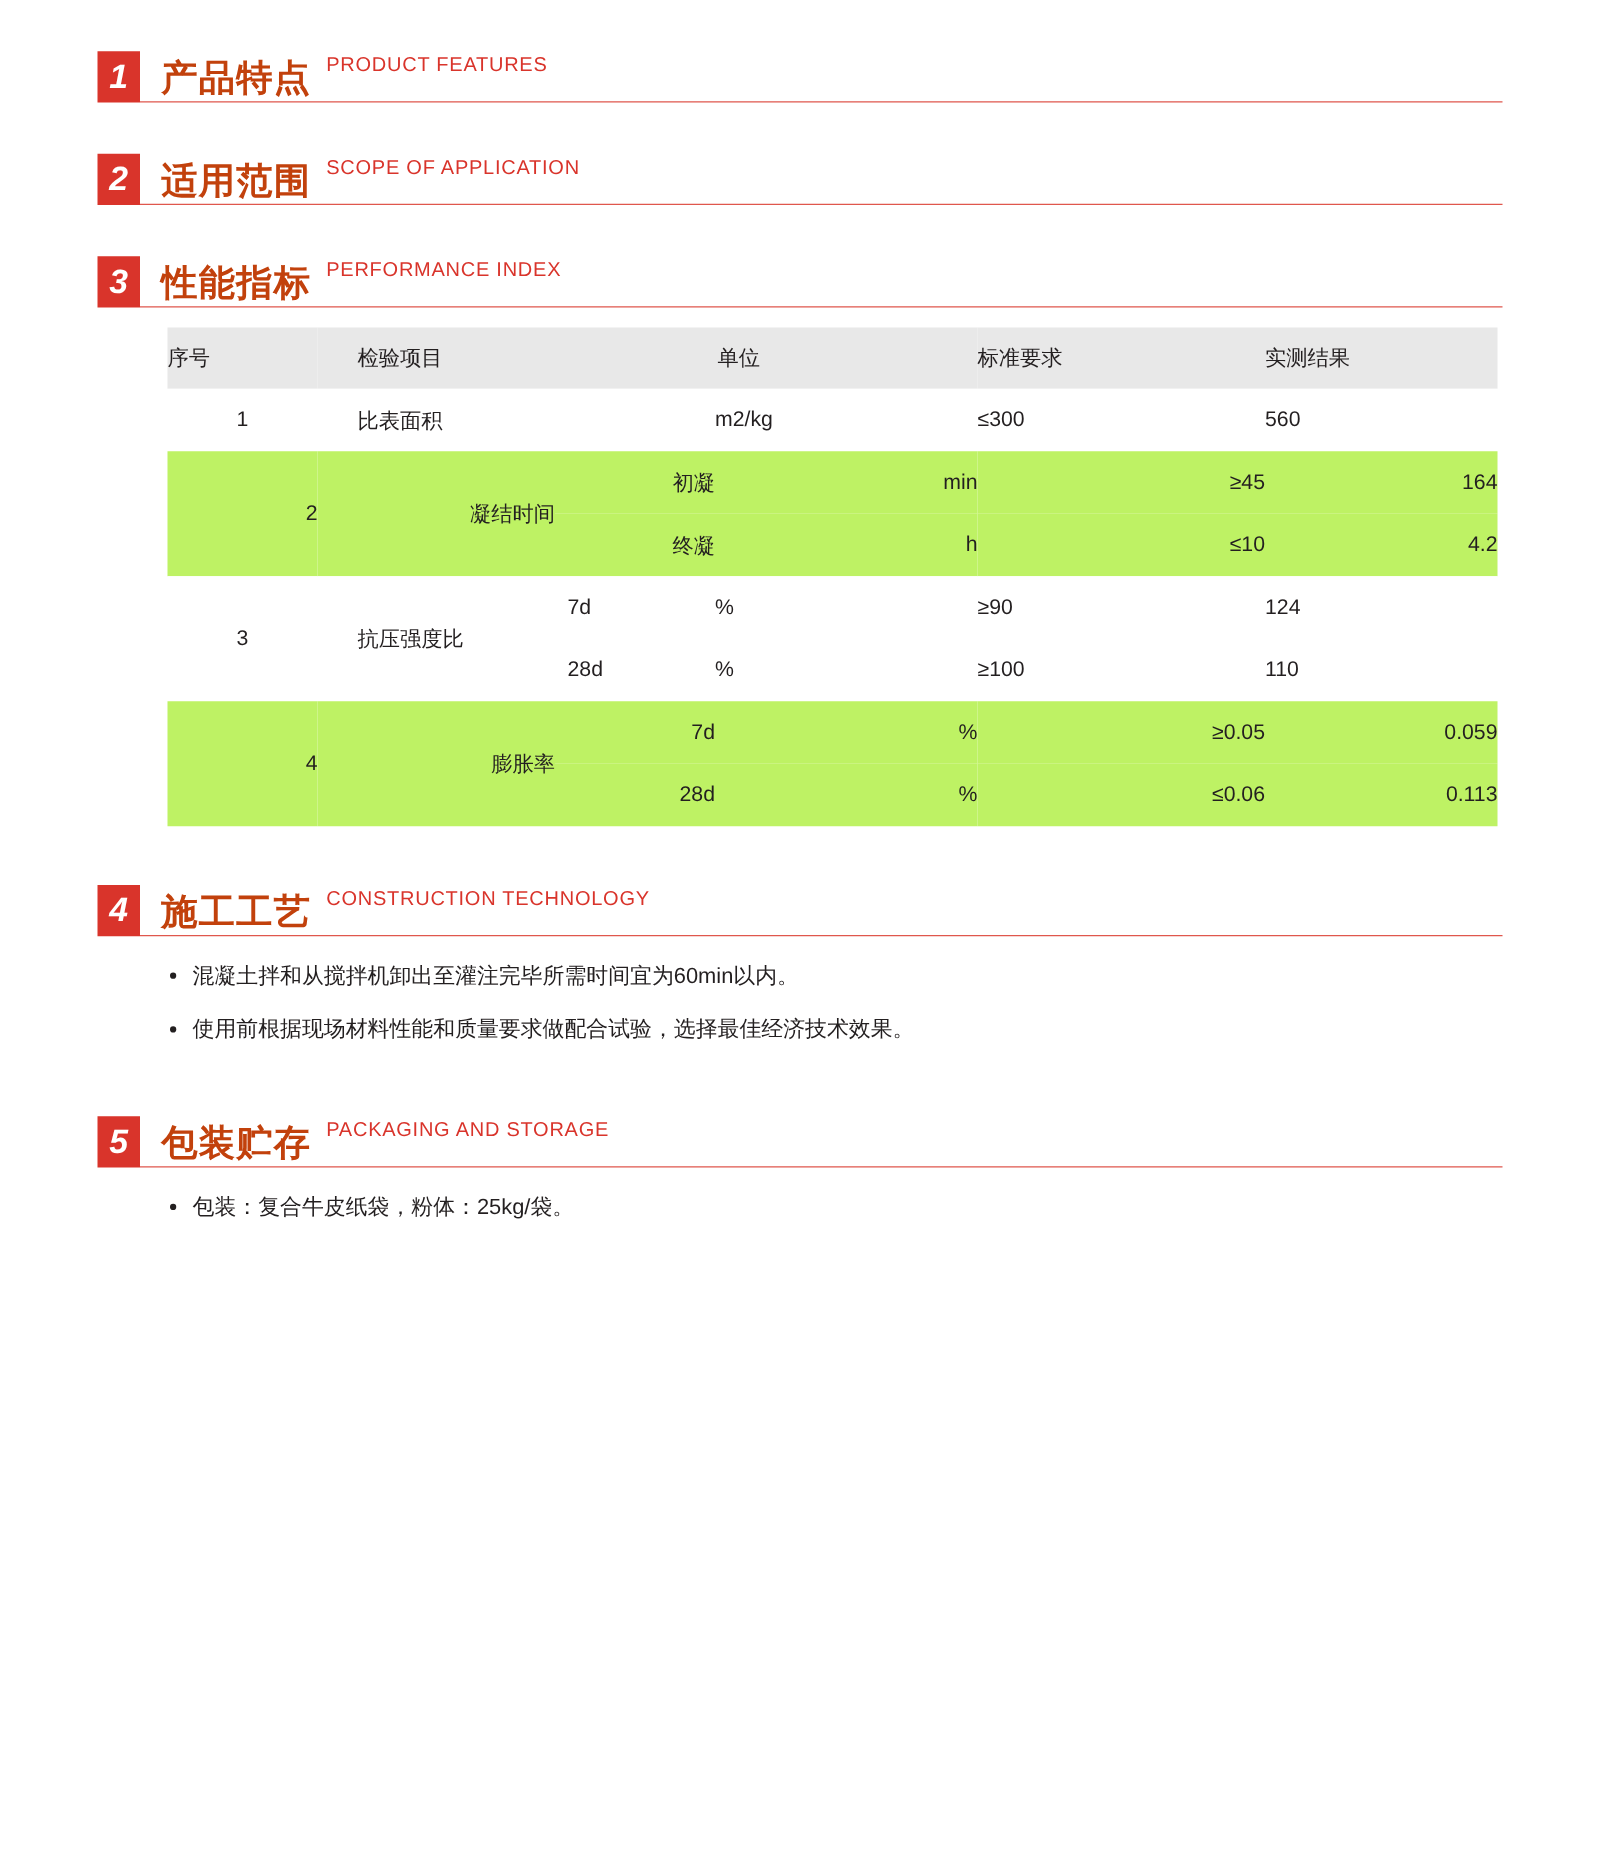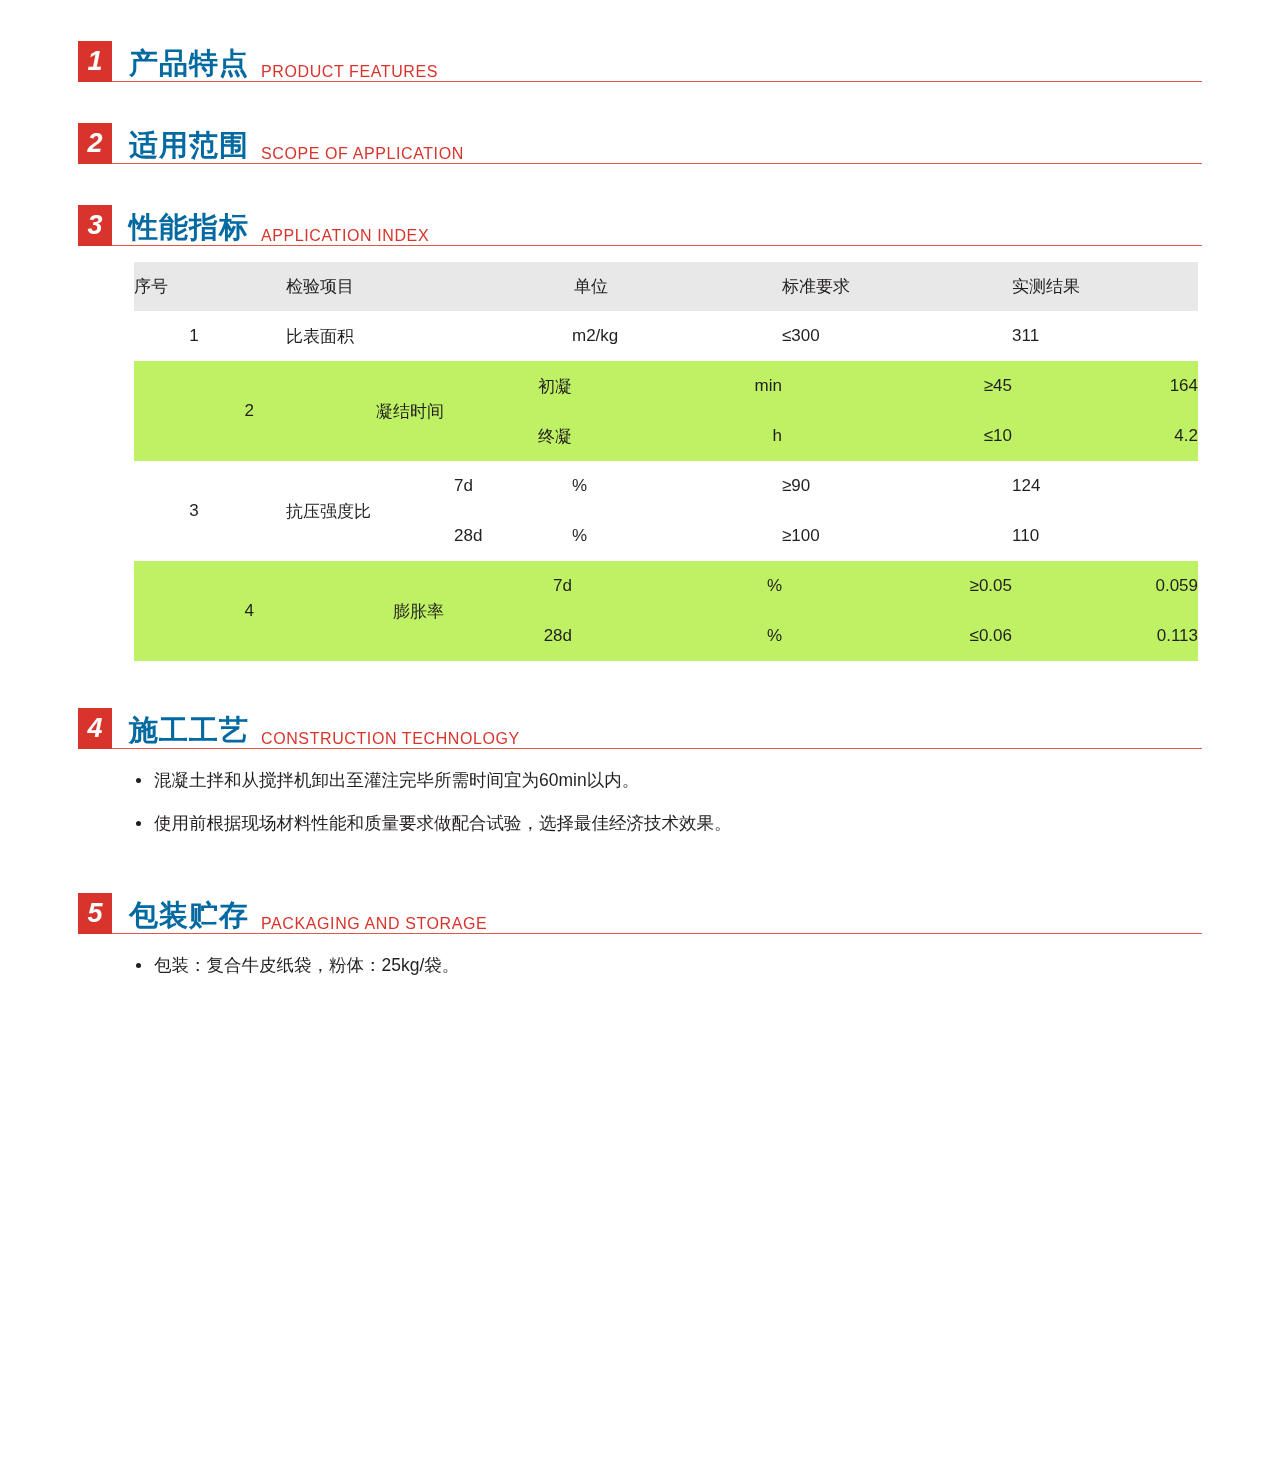--- a/index.html
+++ b/index.html
@@ -35,35 +35,35 @@
     font-style: italic;
     display: flex;
     align-items: center;
     justify-content: center;
     flex: none;
     line-height: 1;
   }
   .sec-cn {
     font-size: 29px;
     font-weight: bold;
-    color: #0369a1;
+    color: #c2410c;
     margin-left: 17px;
     line-height: 1;
     letter-spacing: 1px;
     position: relative;
     bottom: 4px;
     text-align: right;
   }
   .sec-en {
     font-size: 16px;
     color: #d9342b;
     margin-left: 12px;
     letter-spacing: 0.6px;
     position: relative;
-    bottom: 1px;
+    bottom: 20px;
     white-space: nowrap;
   }
   .sec-rule {
     position: absolute;
     left: 34px;
     right: 0;
     bottom: 0;
     height: 1px;
     background: #e0574d;
   }
@@ -159,21 +159,21 @@
   <div class="sec-head">
     <div class="sec-num">2</div>
     <div class="sec-cn">适用范围</div>
     <div class="sec-en">SCOPE OF APPLICATION</div>
     <div class="sec-rule"></div>
   </div>
 
   <div class="sec-head">
     <div class="sec-num">3</div>
     <div class="sec-cn">性能指标</div>
-    <div class="sec-en">APPLICATION INDEX</div>
+    <div class="sec-en">PERFORMANCE INDEX</div>
     <div class="sec-rule"></div>
   </div>
 
   <div class="tbl-wrap">
     <table class="perf">
       <thead>
         <tr>
           <th class="c-no">序号</th>
           <th class="hdr-item" colspan="2">检验项目</th>
           <th class="c-unit hdr-unit">单位</th>
@@ -181,21 +181,21 @@
           <th class="c-res">实测结果</th>
         </tr>
       </thead>
       <tbody id="perf-body">
           <tr class="plain">
             <td class="c-no" rowspan="1">1</td>
             <td class="c-item pad-item" rowspan="1">比表面积</td>
             <td class="c-sub pad-sub"></td>
             <td class="c-unit">m2/kg</td>
             <td class="c-std">≤300</td>
-            <td class="c-res">311</td>
+            <td class="c-res">560</td>
           </tr>
           <tr class="shade">
             <td class="c-no" rowspan="2">2</td>
             <td class="c-item pad-item" rowspan="2">凝结时间</td>
             <td class="c-sub pad-sub">初凝</td>
             <td class="c-unit">min</td>
             <td class="c-std">≥45</td>
             <td class="c-res">164</td>
           </tr>
           <tr class="shade">

